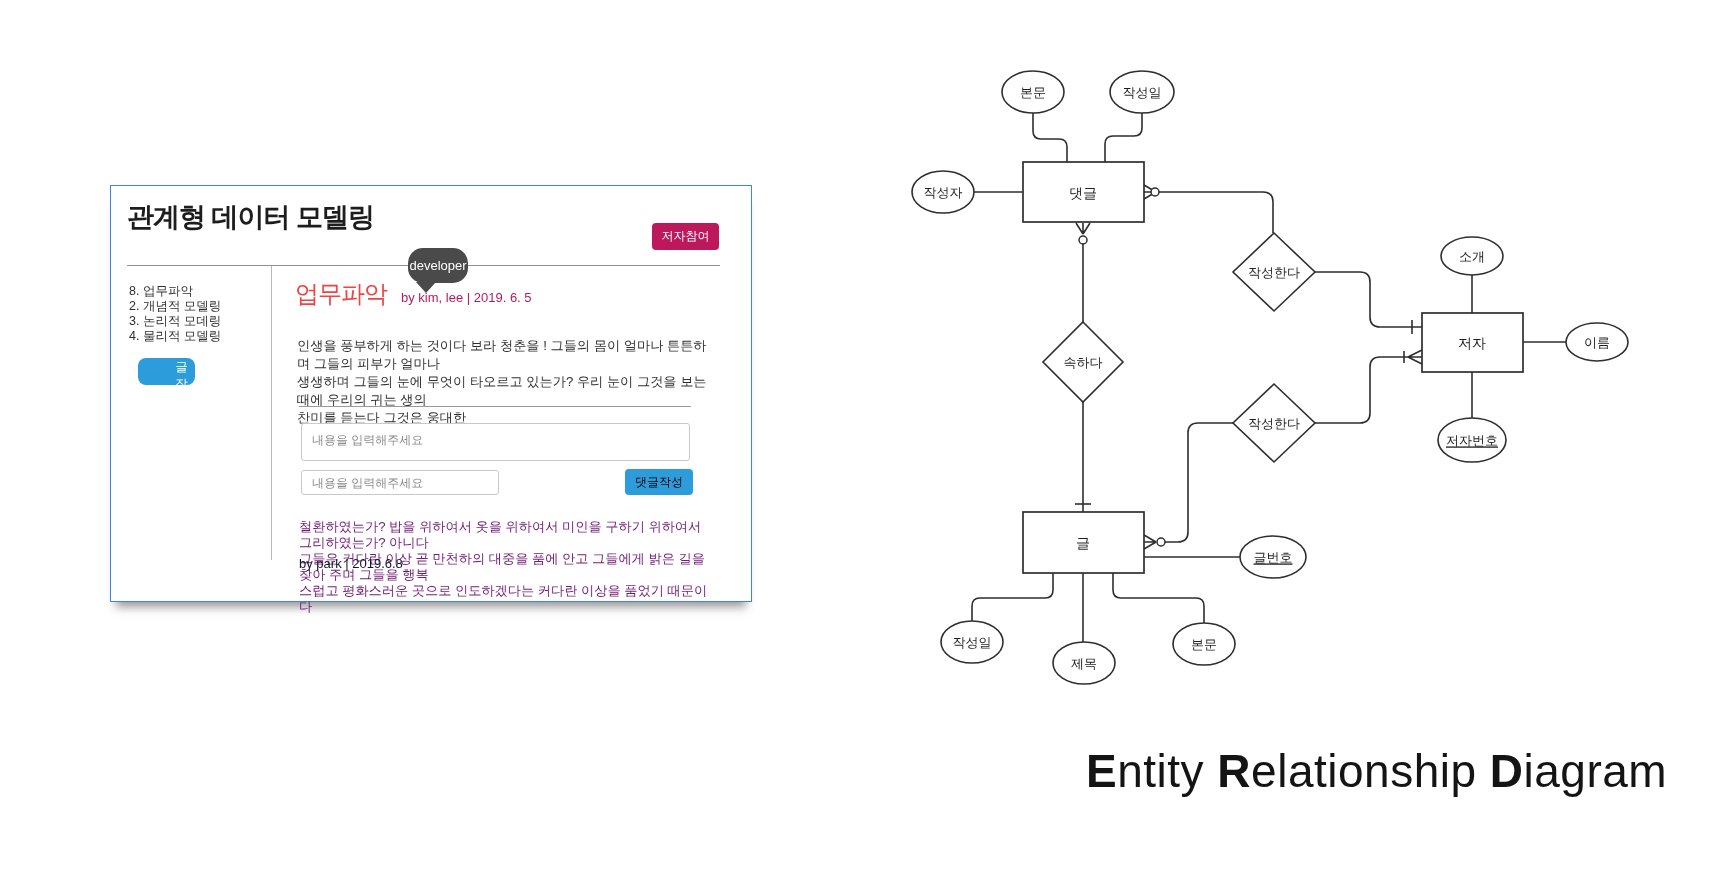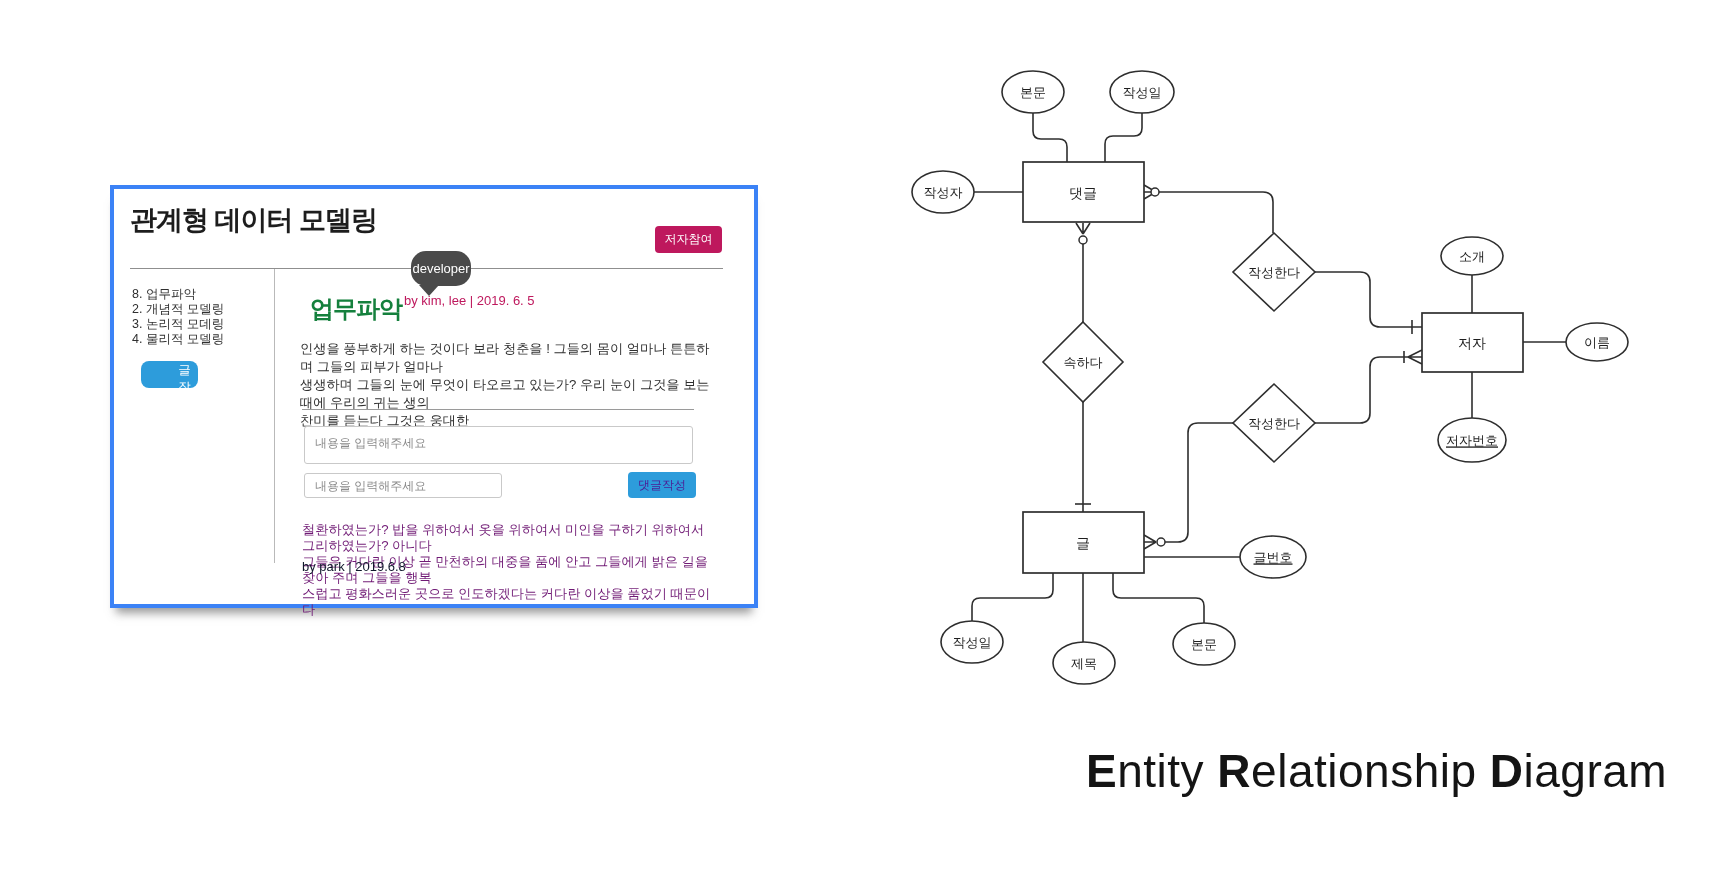--- a/index.html
+++ b/index.html
@@ -5,21 +5,21 @@
   html,body{margin:0;padding:0;}
   body{
     width:1723px;height:871px;position:relative;overflow:hidden;
     background:#ffffff;
     font-family:"Liberation Sans","DejaVu Sans",sans-serif;
     color:#333;
   }
   
   .card{
     position:absolute;left:110px;top:185px;width:640px;height:415px;
-    background:#fff;border:4px solid #3b82f6;
+    background:#fff;border:1px solid #3b82f6;
     box-shadow:0 11px 9px -6px rgba(70,70,70,.55);
   }
   .card-title{
     position:absolute;left:16px;top:13px;margin:0;
     font-size:27px;font-weight:bold;color:#1d1d1d;letter-spacing:-1px;
   }
   .join-btn{
     position:absolute;left:541px;top:37px;width:67px;height:27px;
     border:none;border-radius:4px;background:#be185d;color:#fff;
     font-size:12px;font-family:inherit;cursor:pointer;
@@ -43,22 +43,22 @@
   .sidebar-list{
     position:absolute;left:18px;top:98px;margin:0;padding:0;list-style:none;
     font-size:12.5px;line-height:15px;color:#2f2f2f;
   }
   .write-btn{
     position:absolute;left:27px;top:172px;width:57px;height:27px;
     border:none;border-radius:8px;background:#2d9cdb;color:#fff;
     font-size:12.5px;font-family:inherit;cursor:pointer;padding-left:36px;
   }
   .post-heading{
-    position:absolute;left:184px;top:92px;margin:12px;
-    font-size:24px;font-weight:bold;color:#15803d;letter-spacing:-1px;
+    position:absolute;left:184px;top:92px;margin:0;
+    font-size:24px;font-weight:normal;color:#ef4444;letter-spacing:-1px;
   }
   .post-byline{
     position:absolute;left:290px;top:104px;font-size:13px;color:#be185d;
   }
   .post-body{
     position:absolute;left:186px;top:138px;width:412px;
     font-size:13.2px;line-height:18px;color:#2f2f2f;white-space:pre-line;
   }
   .form-divider{
     position:absolute;left:188px;top:220px;width:392px;height:1px;background:#9a9a9a;
@@ -71,21 +71,21 @@
   }
   .comment-input{
     position:absolute;left:190px;top:284px;width:198px;height:25px;
     border:1px solid #c9c9c9;border-radius:3px;
     font-family:inherit;font-size:12px;padding:0 10px;color:#333;
     box-sizing:border-box;
   }
   .comment-textarea::placeholder,.comment-input::placeholder{color:#8b8b8b;}
   .comment-submit-btn{
     position:absolute;left:514px;top:283px;width:68px;height:26px;
-    border:none;border-radius:4px;background:#2d9cdb;color:#4c1d95;
+    border:none;border-radius:4px;background:#2d9cdb;color:#000000;
     font-size:12px;font-family:inherit;cursor:pointer;
   }
   .comment-body{
     position:absolute;left:188px;top:320px;width:414px;
     font-size:13.2px;line-height:16px;color:#701a75;white-space:pre-line;
   }
   .comment-byline{
     position:absolute;left:188px;top:370px;font-size:13px;color:#0f172a;
   }
   

